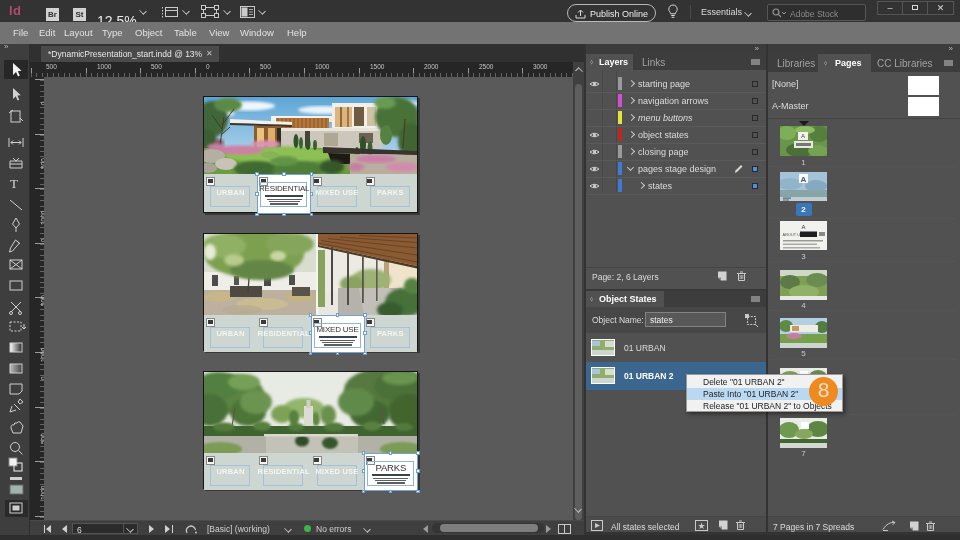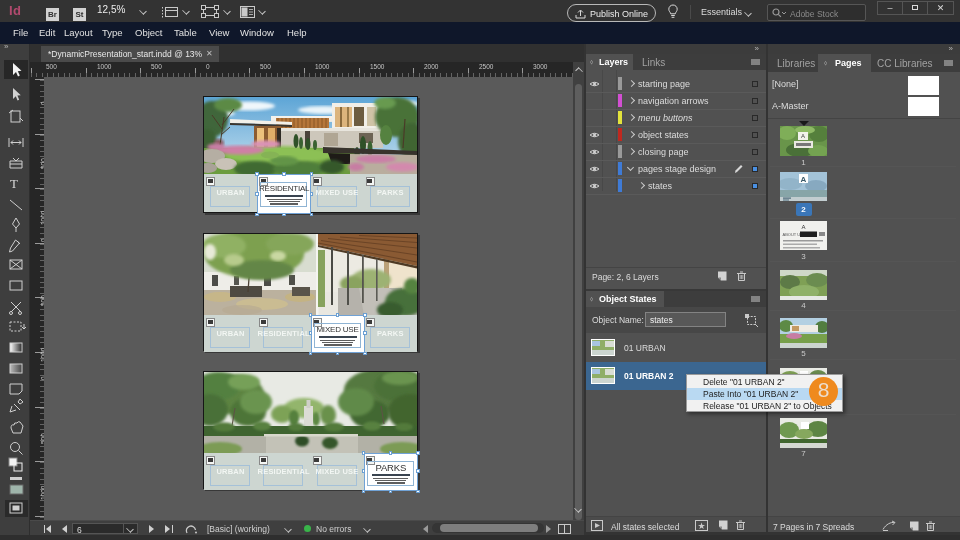--- a/index.html
+++ b/index.html
@@ -3,26 +3,26 @@
 <meta charset="utf-8">
 <style>
 html,body{margin:0;padding:0;background:#222;}
 #app{position:relative;width:960px;height:540px;overflow:hidden;
  font-family:"Liberation Sans",sans-serif;background:#333333;
  -webkit-font-smoothing:antialiased;}
 #app *{box-sizing:border-box;position:absolute;}
 .t{color:#dcdcdc;font-size:9px;white-space:nowrap;}
 
 #appbar{left:0;top:0;width:960px;height:22px;background:#333333;}
-#menubar{left:0;top:22px;width:960px;height:22px;background:#0f172a;}
+#menubar{left:0;top:22px;width:960px;height:22px;background:#737373;}
 .menuitem{top:5px;color:#e2e2e2;font-size:9.5px;}
 #idlogo{left:9px;top:3px;font-size:13px;font-weight:bold;color:#b14a6e;letter-spacing:0.5px;}
 .sqbtn{width:13px;height:13px;top:8px;color:#2e2e2e;font-weight:bold;
  font-size:8px;text-align:center;line-height:13px;background:#d2d2d2;}
-#zoomtxt{left:97px;top:4px;font-size:10px;color:#ececec;}
+#zoomtxt{left:97px;top:13px;font-size:14px;color:#ececec;}
 .chev{width:7px;height:7px;}
 .chev:before{content:"";position:absolute;left:0;top:0;width:5px;height:5px;
  border-right:1.4px solid #c9c9c9;border-bottom:1.4px solid #c9c9c9;transform:rotate(45deg) scale(1,.8);}
 #pubbtn{left:567px;top:4px;width:89px;height:18px;border:1px solid #b8b8b8;border-radius:9px;}
 #pubbtn span{position:absolute;left:22px;top:4px;font-size:9px;color:#ececec;}
 #essen{left:701px;top:7px;font-size:9px;color:#dcdcdc;}
 #stockbox{left:767px;top:4px;width:99px;height:17px;background:#2e2e2e;border:1px solid #565656;border-radius:2px;}
 #stockbox span{position:absolute;left:22px;top:4px;font-size:8.5px;color:#8b8b8b;}
 #winctl{left:877px;top:1px;width:77px;height:14px;border:1px solid #555;}
 #winctl .c{position:absolute;top:0;width:25px;height:12px;color:#dadada;text-align:center;

